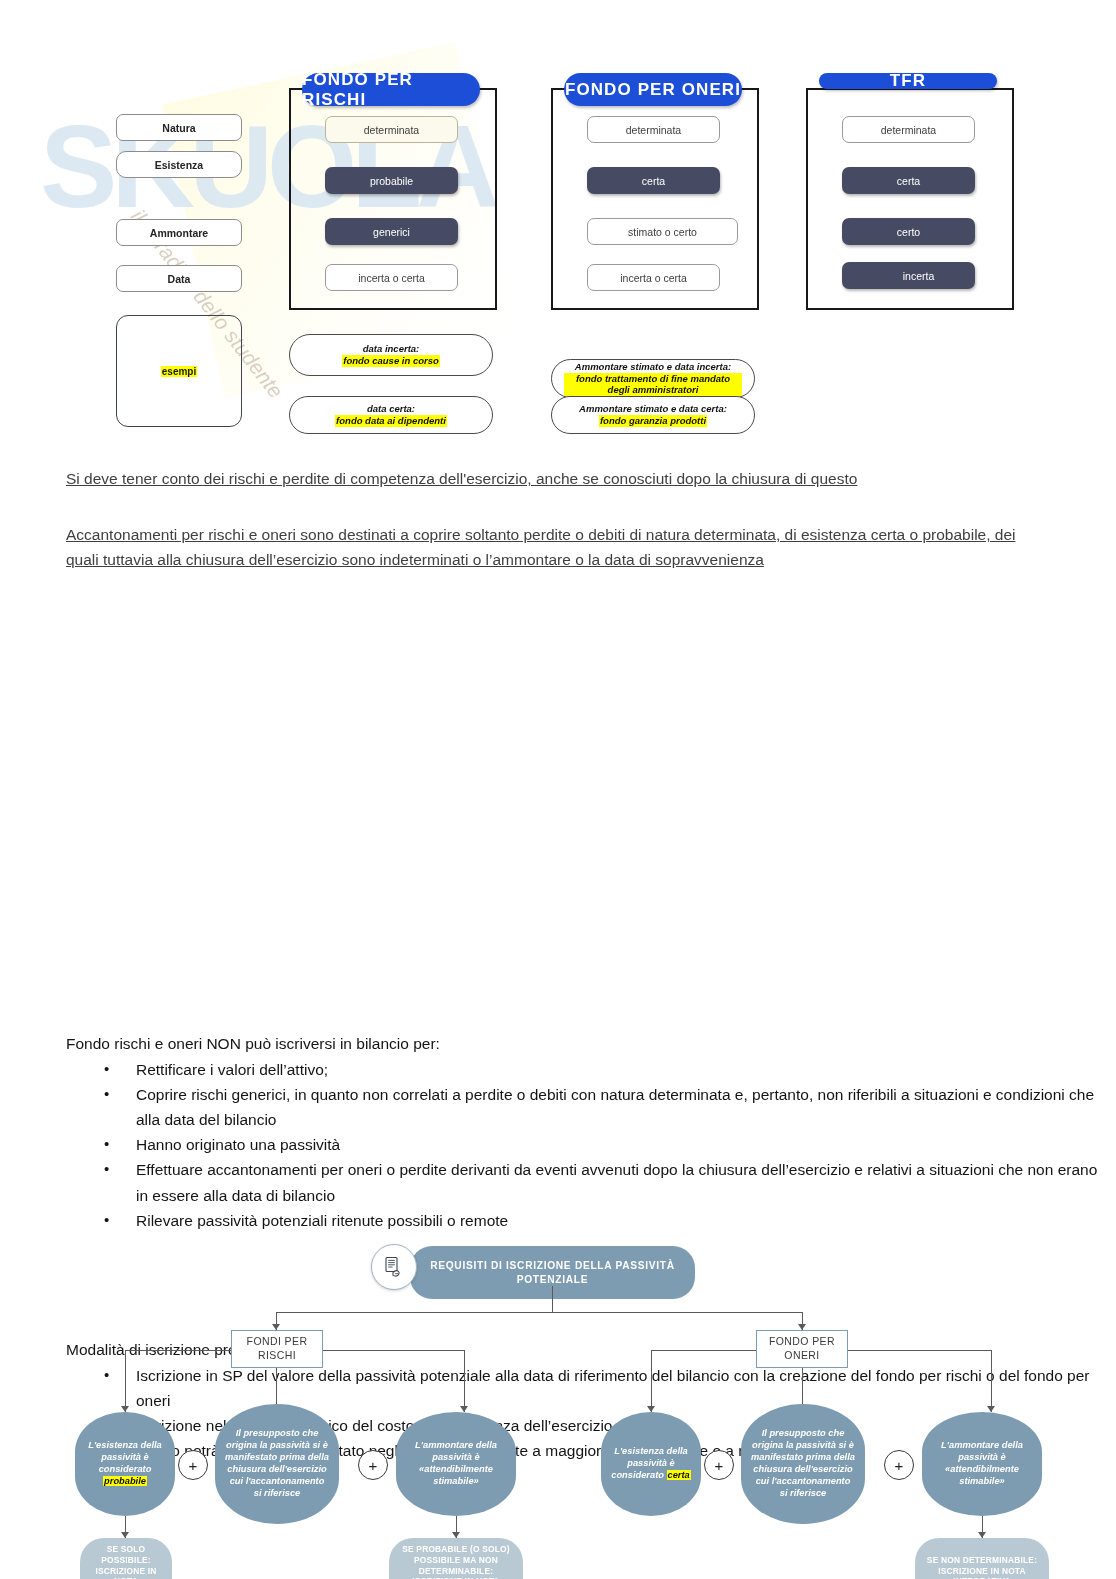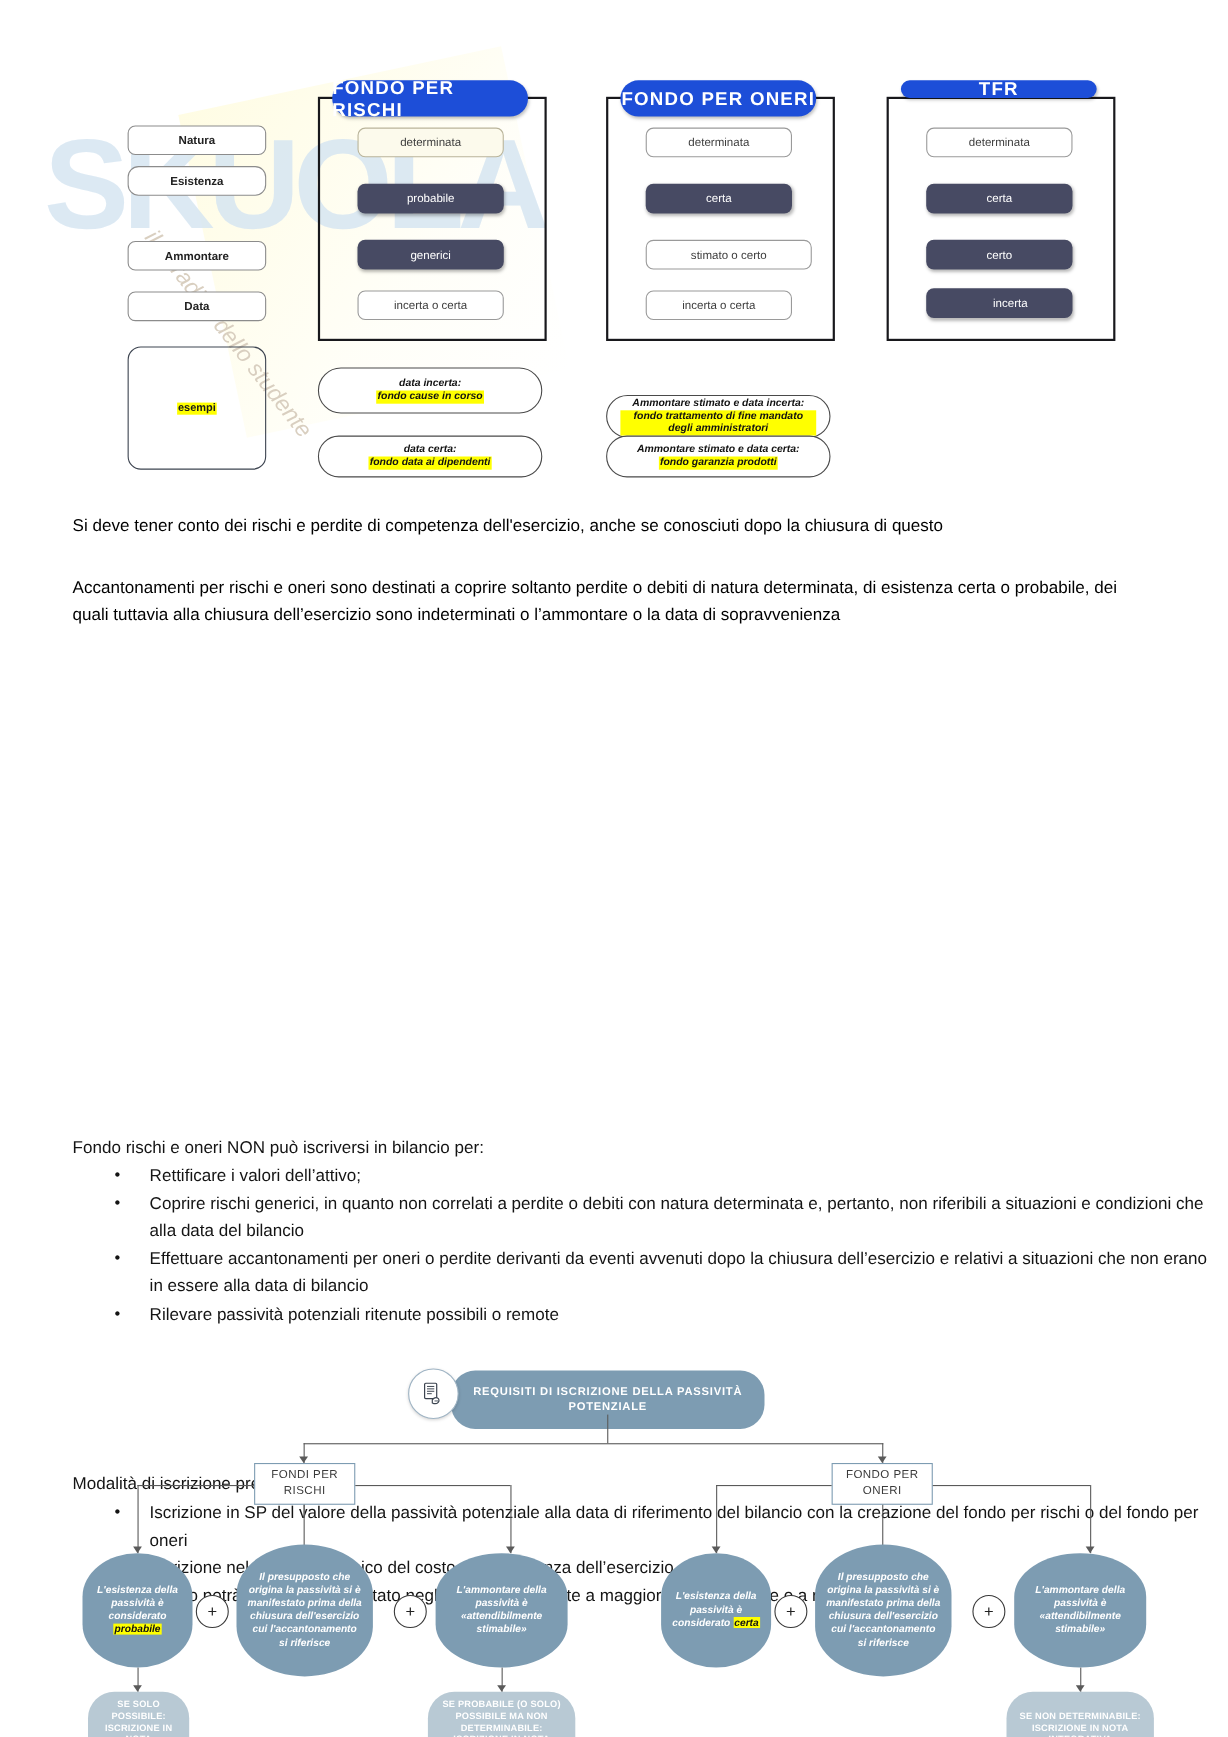--- a/index.html
+++ b/index.html
@@ -149,22 +149,23 @@
   .caption .cap-top { font-style: italic; font-weight: bold; }
   .caption .cap-bot { font-style: italic; font-weight: bold; }
 
   
   .para {
     position: absolute;
     left: 66px;
     width: 980px;
     font-size: 15.5px;
     line-height: 1.62;
-    color: #000000;
+    color: #404040;
     font-family: "Liberation Sans", sans-serif;
+    text-decoration: underline;
   }
   .section-head {
     position: absolute;
     left: 66px;
     width: 980px;
     font-size: 15.5px;
     line-height: 1.62;
     color: #141414;
   }
   ul.bullets {
@@ -447,20 +448,21 @@
 
   <div class="conn conn-v" style="left:982px;top:904px;height:22px;"></div>
   <div class="arrow-down" style="left:978px;top:920px;"></div>
   <div class="d2-note" style="left:915px;top:926px;width:134px;height:66px;">SE NON DETERMINABILE: ISCRIZIONE IN NOTA INTEGRATIVA</div>
 </div>
 
 <div class="section-head" style="top:1031px;">Fondo rischi e oneri NON può iscriversi in bilancio per:</div>
 <ul class="bullets" style="top:1057px;">
   <li>Rettificare i valori dell’attivo;</li>
   <li>Coprire rischi generici, in quanto non correlati a perdite o debiti con natura determinata e, pertanto, non riferibili a situazioni e condizioni che alla data del bilancio</li>
+  <li>Hanno originato una passività</li>
   <li>Effettuare accantonamenti per oneri o perdite derivanti da eventi avvenuti dopo la chiusura dell’esercizio e relativi a situazioni che non erano in essere alla data di bilancio</li>
   <li>Rilevare passività potenziali ritenute possibili o remote</li>
 </ul>
 
 <div class="section-head" style="top:1337px;">Modalità di iscrizione prevedono:</div>
 <ul class="bullets" style="top:1363px;">
   <li>Iscrizione in SP del valore della passività potenziale alla data di riferimento del bilancio con la creazione del fondo per rischi o del fondo per oneri</li>
   <li>Iscrizione nel conto economico del costo di competenza dell’esercizio</li>
   <li>Fondo potrà essere incrementato negli anni per far fronte a maggiori perdite temute o a nuovi oneri insorti</li>
 </ul>

